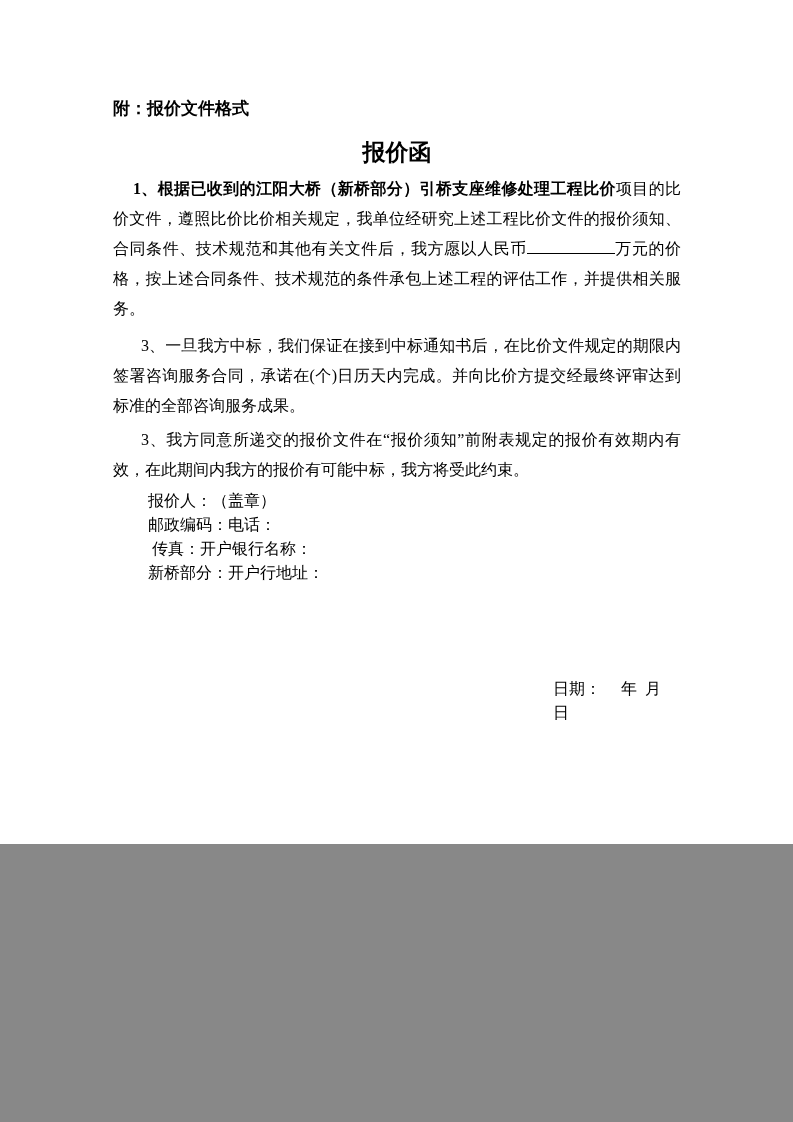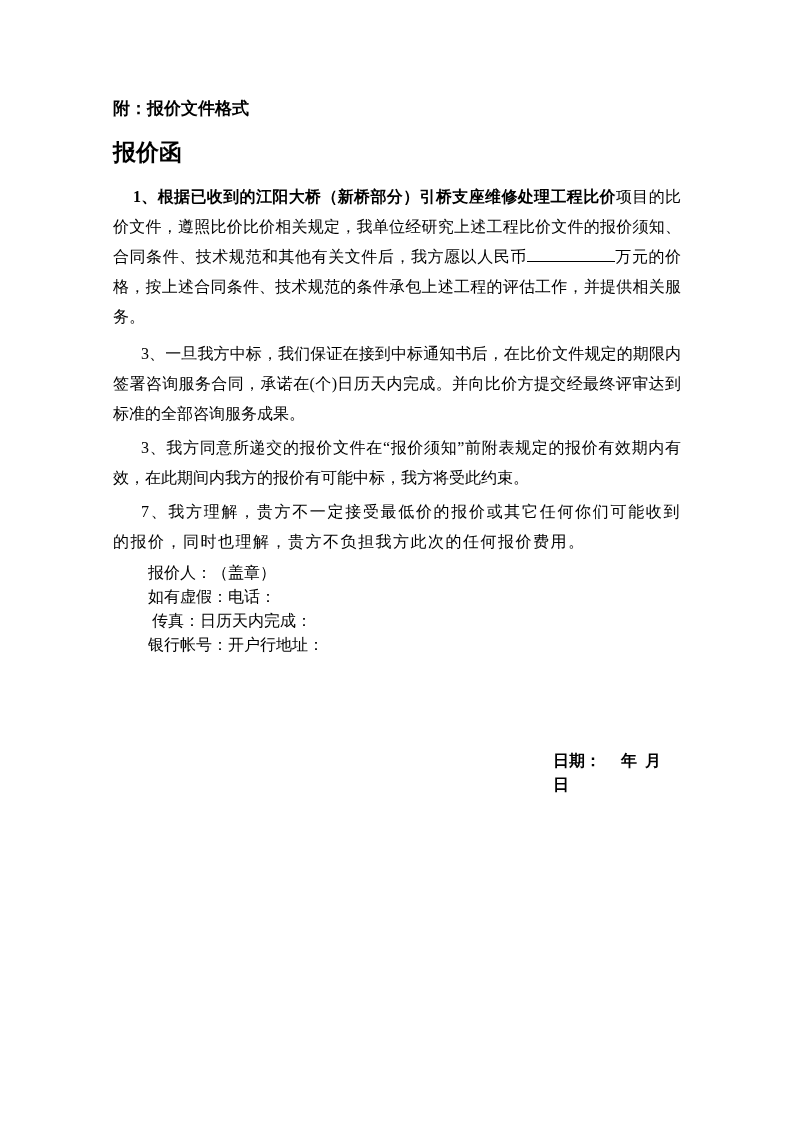--- a/index.html
+++ b/index.html
@@ -1,37 +1,38 @@
 <!DOCTYPE html>
 <html><head>
 <meta charset="utf-8">
 <style>
   * { margin: 0; padding: 0; box-sizing: border-box; }
   html, body { background: #888; }
   .page {
     width: 793px;
-    height: 1122px;
+    height: 844px;
     background: #ffffff;
     color: #000000;
     font-family: "Liberation Serif", "DejaVu Serif", serif;
     padding: 96px 112px 0 113px;
     position: relative;
     margin: 0 auto;
     overflow: hidden;
   }
   .attach-heading {
     font-size: 17px;
     font-weight: bold;
     line-height: 26px;
   }
   .doc-title {
     font-size: 23px;
     font-weight: bold;
+    text-align: center;
     line-height: 30px;
-    margin: 16px 0 14px 0;
+    margin: 16px 0 6px 0;
   }
   .bidder-line {
     font-size: 16px;
     line-height: 26px;
     margin: 0 0 6px 0;
   }
   .underline-field {
     border-bottom: 1.5px solid #000;
     padding: 0 26px 2px 18px;
     display: inline-block;
@@ -74,21 +75,20 @@
   }
   .signature-line {
     white-space: pre-wrap;
   }
   .date-line {
     font-size: 16px;
     line-height: 24px;
     margin-top: 92px;
     padding-left: 440px;
     white-space: pre-wrap;
-    font-weight: bold;
   }
 </style>
 </head>
 <body>
 
 <div class="page">
 
   <div class="attach-heading">附：报价文件格式</div>
 
   <div class="doc-title">报价函</div>
@@ -96,24 +96,23 @@
 
   <div class="para para-1"><span class="lead">1、根据已收到的</span><span class="project-name">江阳大桥（新桥部分）引桥支座维修处理工程比价</span><span>项目的比价文件，遵照比价比价相关规定，我单位经研究上述工程比价文件的报价须知、合同条件、技术规范和其他有关文件后，我方愿以人民币</span><span class="amount-blank"></span><span>万元的价格，按上述合同条件、技术规范的条件承包上述工程的评估工作，并提供相关服务。</span></div>
 
   <div class="para">3、一旦我方中标，我们保证在接到中标通知书后，在比价文件规定的期限内签署咨询服务合同，承诺在(个)日历天内完成。并向比价方提交经最终评审达到标准的全部咨询服务成果。</div>
 
   <div class="para">3、我方同意所递交的报价文件在“报价须知”前附表规定的报价有效期内有效，在此期间内我方的报价有可能中标，我方将受此约束。</div>
 
 
 
 
-  <div class="para para-7">7、我方理解，贵方不一定接受最低价的报价或其它任何你们可能收到的报价，同时也理解，贵方不负担我方此次的任何报价费用。</div>
 
   <div class="signature-block">
     <div class="signature-line">报价人：（盖章）</div>
-    <div class="signature-line">如有虚假：电话：</div>
-    <div class="signature-line"> 传真：日历天内完成：</div>
-    <div class="signature-line">银行帐号：开户行地址：</div>
+    <div class="signature-line">邮政编码：电话：</div>
+    <div class="signature-line"> 传真：开户银行名称：</div>
+    <div class="signature-line">新桥部分：开户行地址：</div>
   </div>
 
   <div class="date-line">日期：　 年  月  日</div>
 
 </div>
 
 </body></html>

